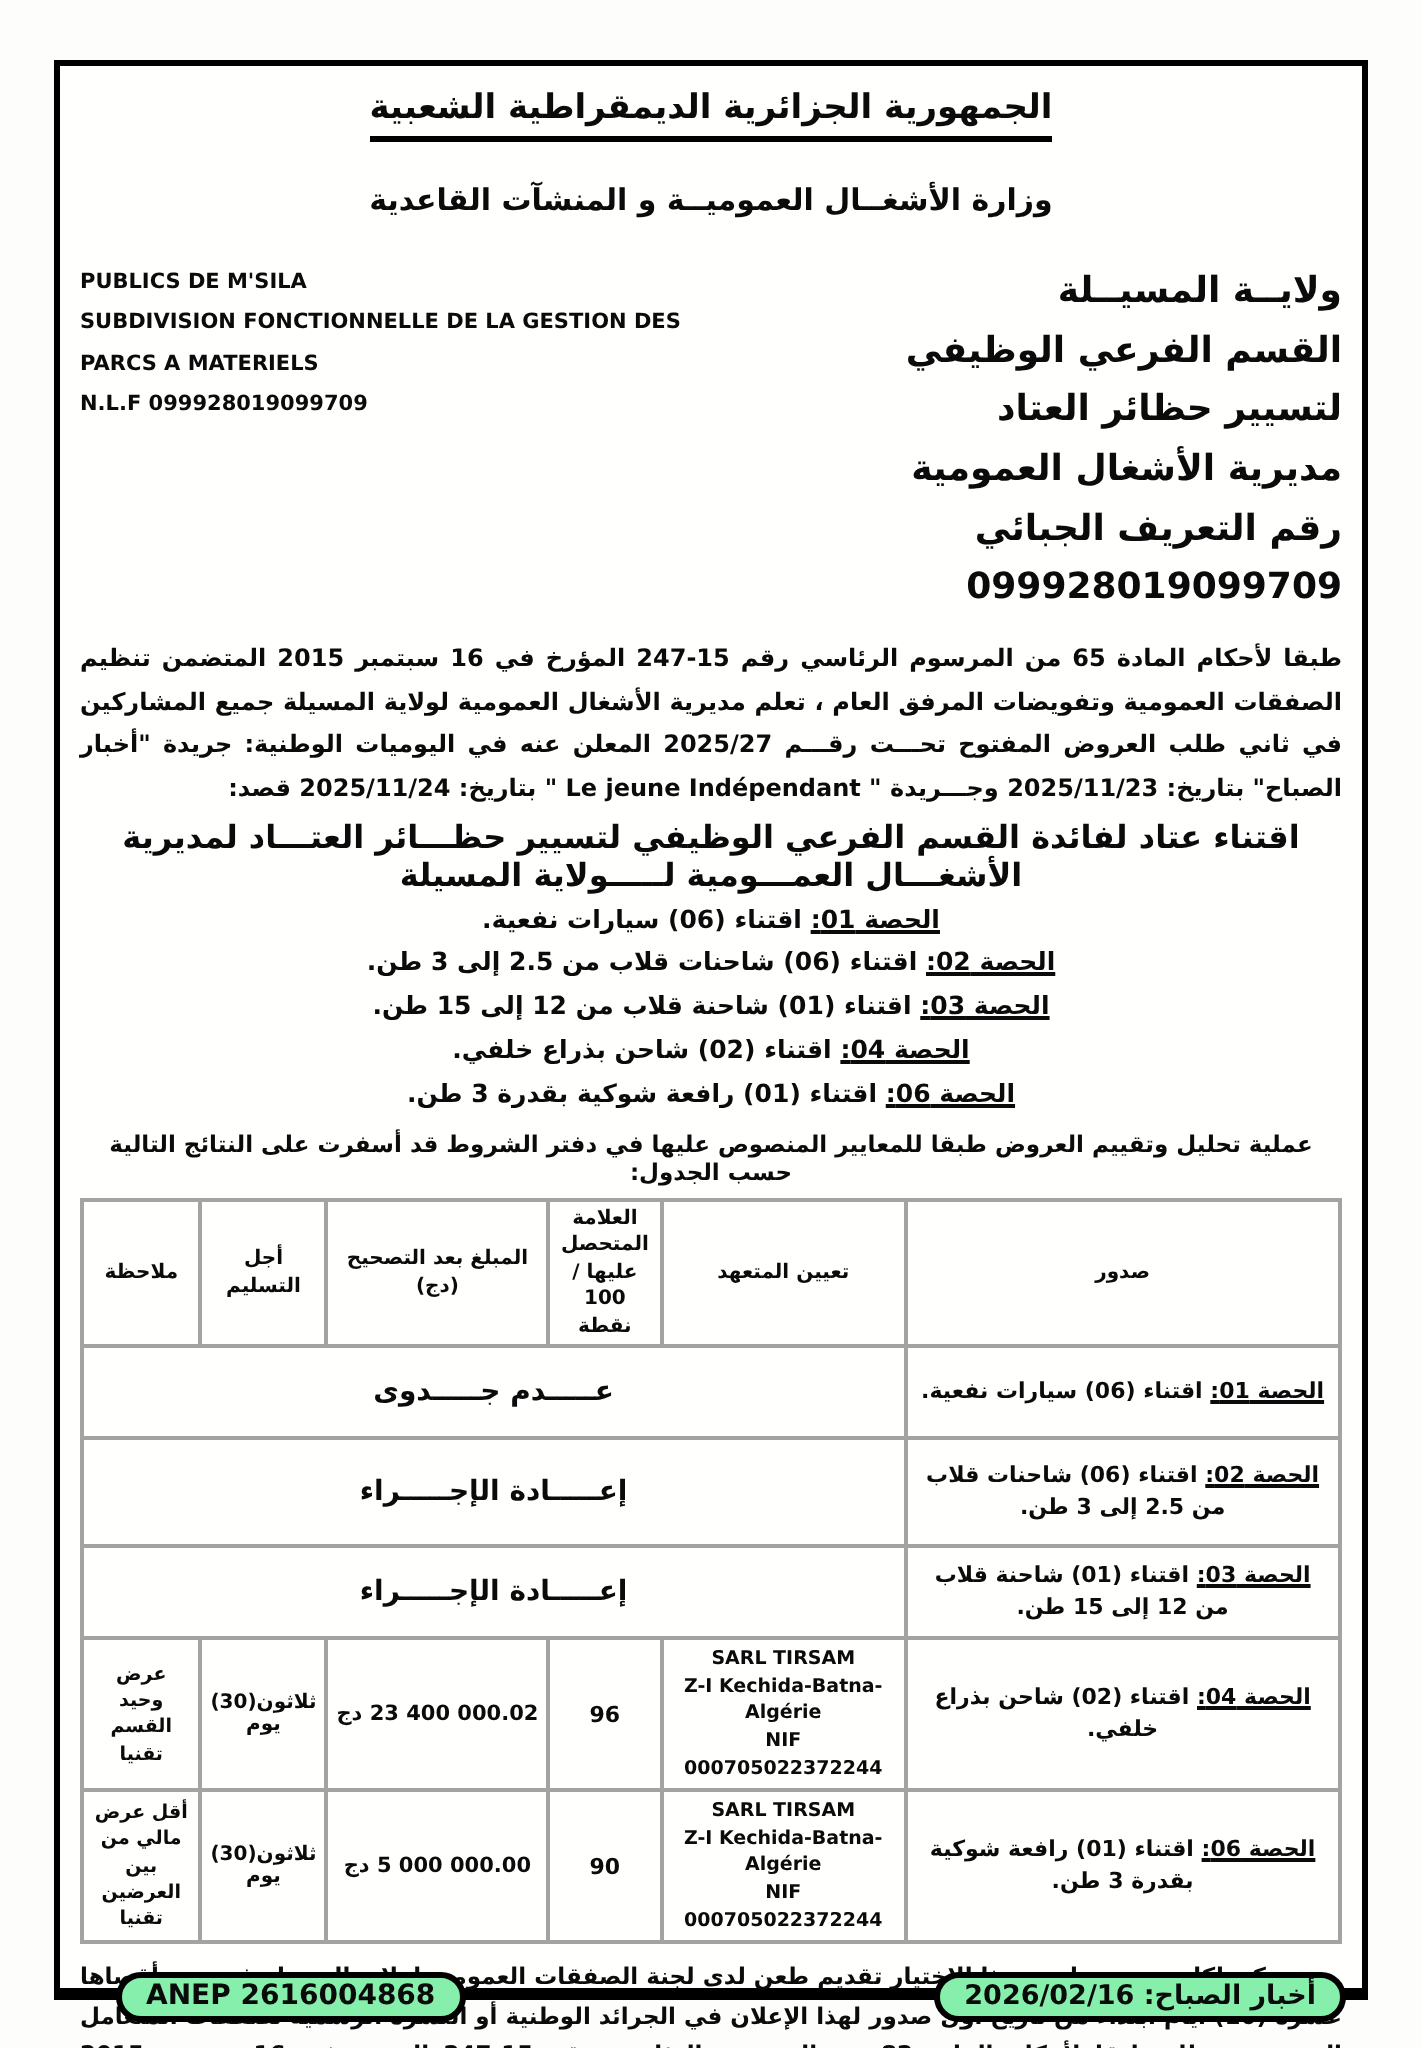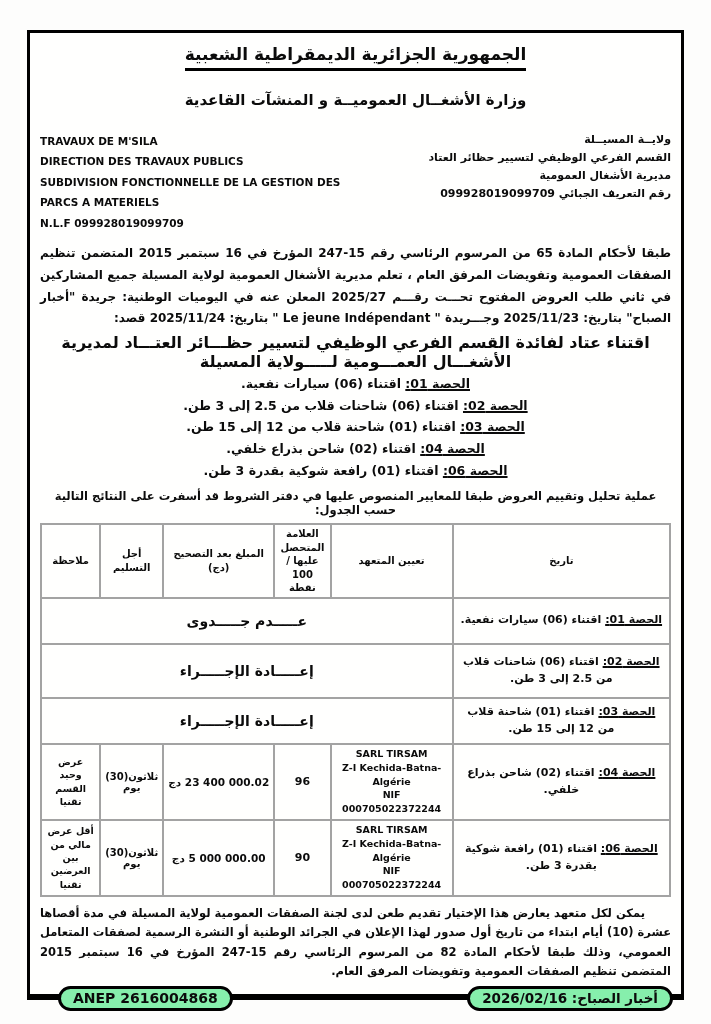--- a/index.html
+++ b/index.html
@@ -16,21 +16,21 @@
   .content { position:absolute; left:40px; top:38px; width:631px; }
   .republic-wrap { text-align:center; margin-top:6px; }
   .republic {
     display:inline-block; font-size:17px; letter-spacing:0.5px;
     border-bottom:3.5px solid #000; padding-bottom:4px;
   }
   .ministry { font-size:15px; margin-top:20px; text-align:center; }
 
   .info-row { display:flex; justify-content:space-between; margin-top:22px; }
   .fr-block { width:340px; font-size:10.5px; line-height:1.95; text-align:left; direction:ltr; }
-  .ar-block { width:270px; font-size:11px; line-height:1.65; text-align:right; direction:rtl; }
+  .ar-block { width:270px; font-size:18px; line-height:1.65; text-align:right; direction:rtl; }
 
   .notice-title { font-size:22px; text-align:center; margin-top:16px; letter-spacing:1px; }
 
   .intro {
     direction:rtl; text-align:justify; font-size:12px; line-height:1.8; margin-top:10px;
     text-align-last:right;
   }
   .purpose { direction:rtl; text-align:center; font-size:16px; margin-top:3px; }
 
   .lots { direction:rtl; text-align:center; font-size:12.5px; line-height:1.75; margin-top:2px; }
@@ -77,22 +77,21 @@
 <div class="content">
 
   <div class="republic-wrap">
     <div class="republic">الجمهورية الجزائرية الديمقراطية الشعبية</div>
   </div>
 
   <div class="ministry">وزارة الأشغــال العموميــة و المنشآت القاعدية</div>
 
   <div class="info-row">
     <div class="fr-block">
-      <div>TRAVAUX DE M'SILA</div>
-      <div>DIRECTION DES TRAVAUX PUBLICS</div>
+      <div>PUBLICS DE M'SILA</div>
       <div>SUBDIVISION FONCTIONNELLE DE LA GESTION DES PARCS A MATERIELS</div>
       <div>N.L.F 099928019099709</div>
     </div>
     <div class="ar-block">
       <div>ولايــة المسيــلة</div>
       <div>القسم الفرعي الوظيفي لتسيير حظائر العتاد</div>
       <div>مديرية الأشغال العمومية</div>
       <div>رقم التعريف الجبائي 099928019099709</div>
     </div>
   </div>
@@ -116,21 +115,21 @@
     <colgroup>
       <col style="width:36%">
         <col style="width:19.5%">
         <col style="width:9%">
       <col style="width:16%">
         <col style="width:10%">
         <col style="width:9.5%">
     </colgroup>
     <thead>
       <tr>
-        <th>تاريخ</th>
+        <th>صدور</th>
         <th>تعيين المتعهد</th>
         <th>العلامة المتحصل عليها / 100 نقطة</th>
         <th>المبلغ بعد التصحيح (دج)</th>
         <th>أجل التسليم</th>
         <th>ملاحظة</th>
       </tr>
     </thead>
     <tbody>
       <tr class="r1">
         <td class="lot-cell"><span class="lot-label">الحصة 01:</span> <span>اقتناء (06) سيارات نفعية.</span></td>

